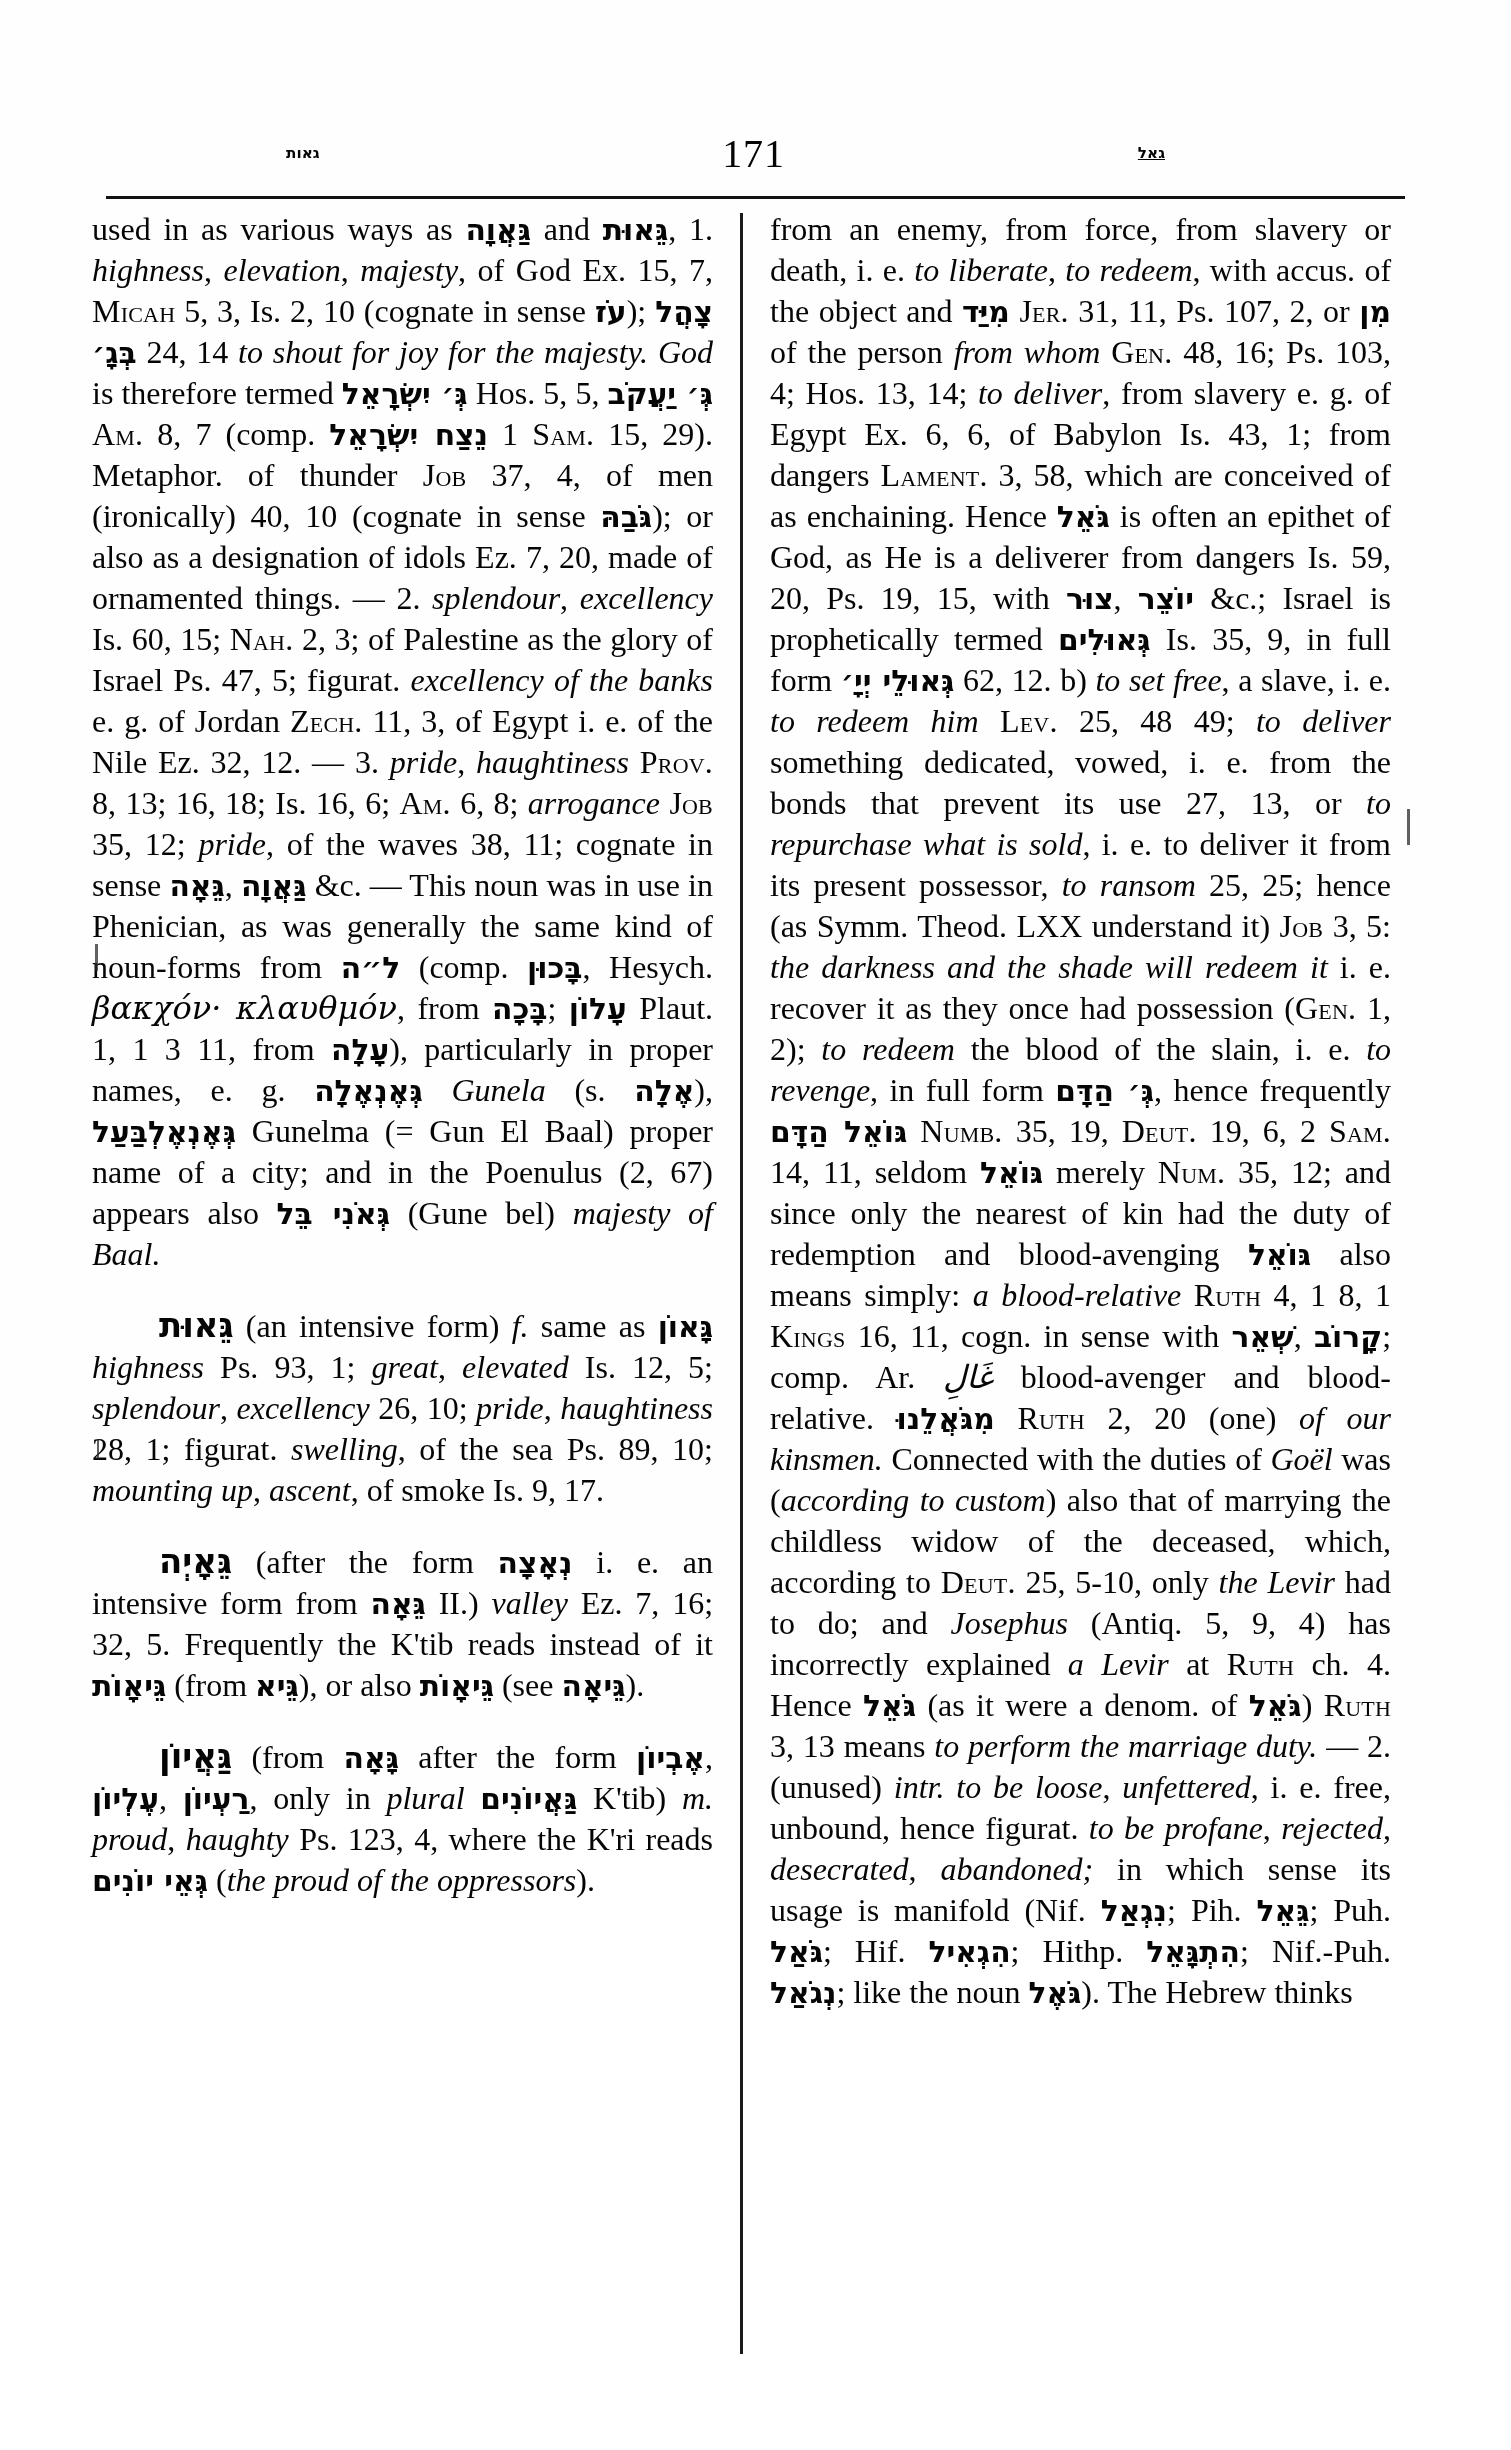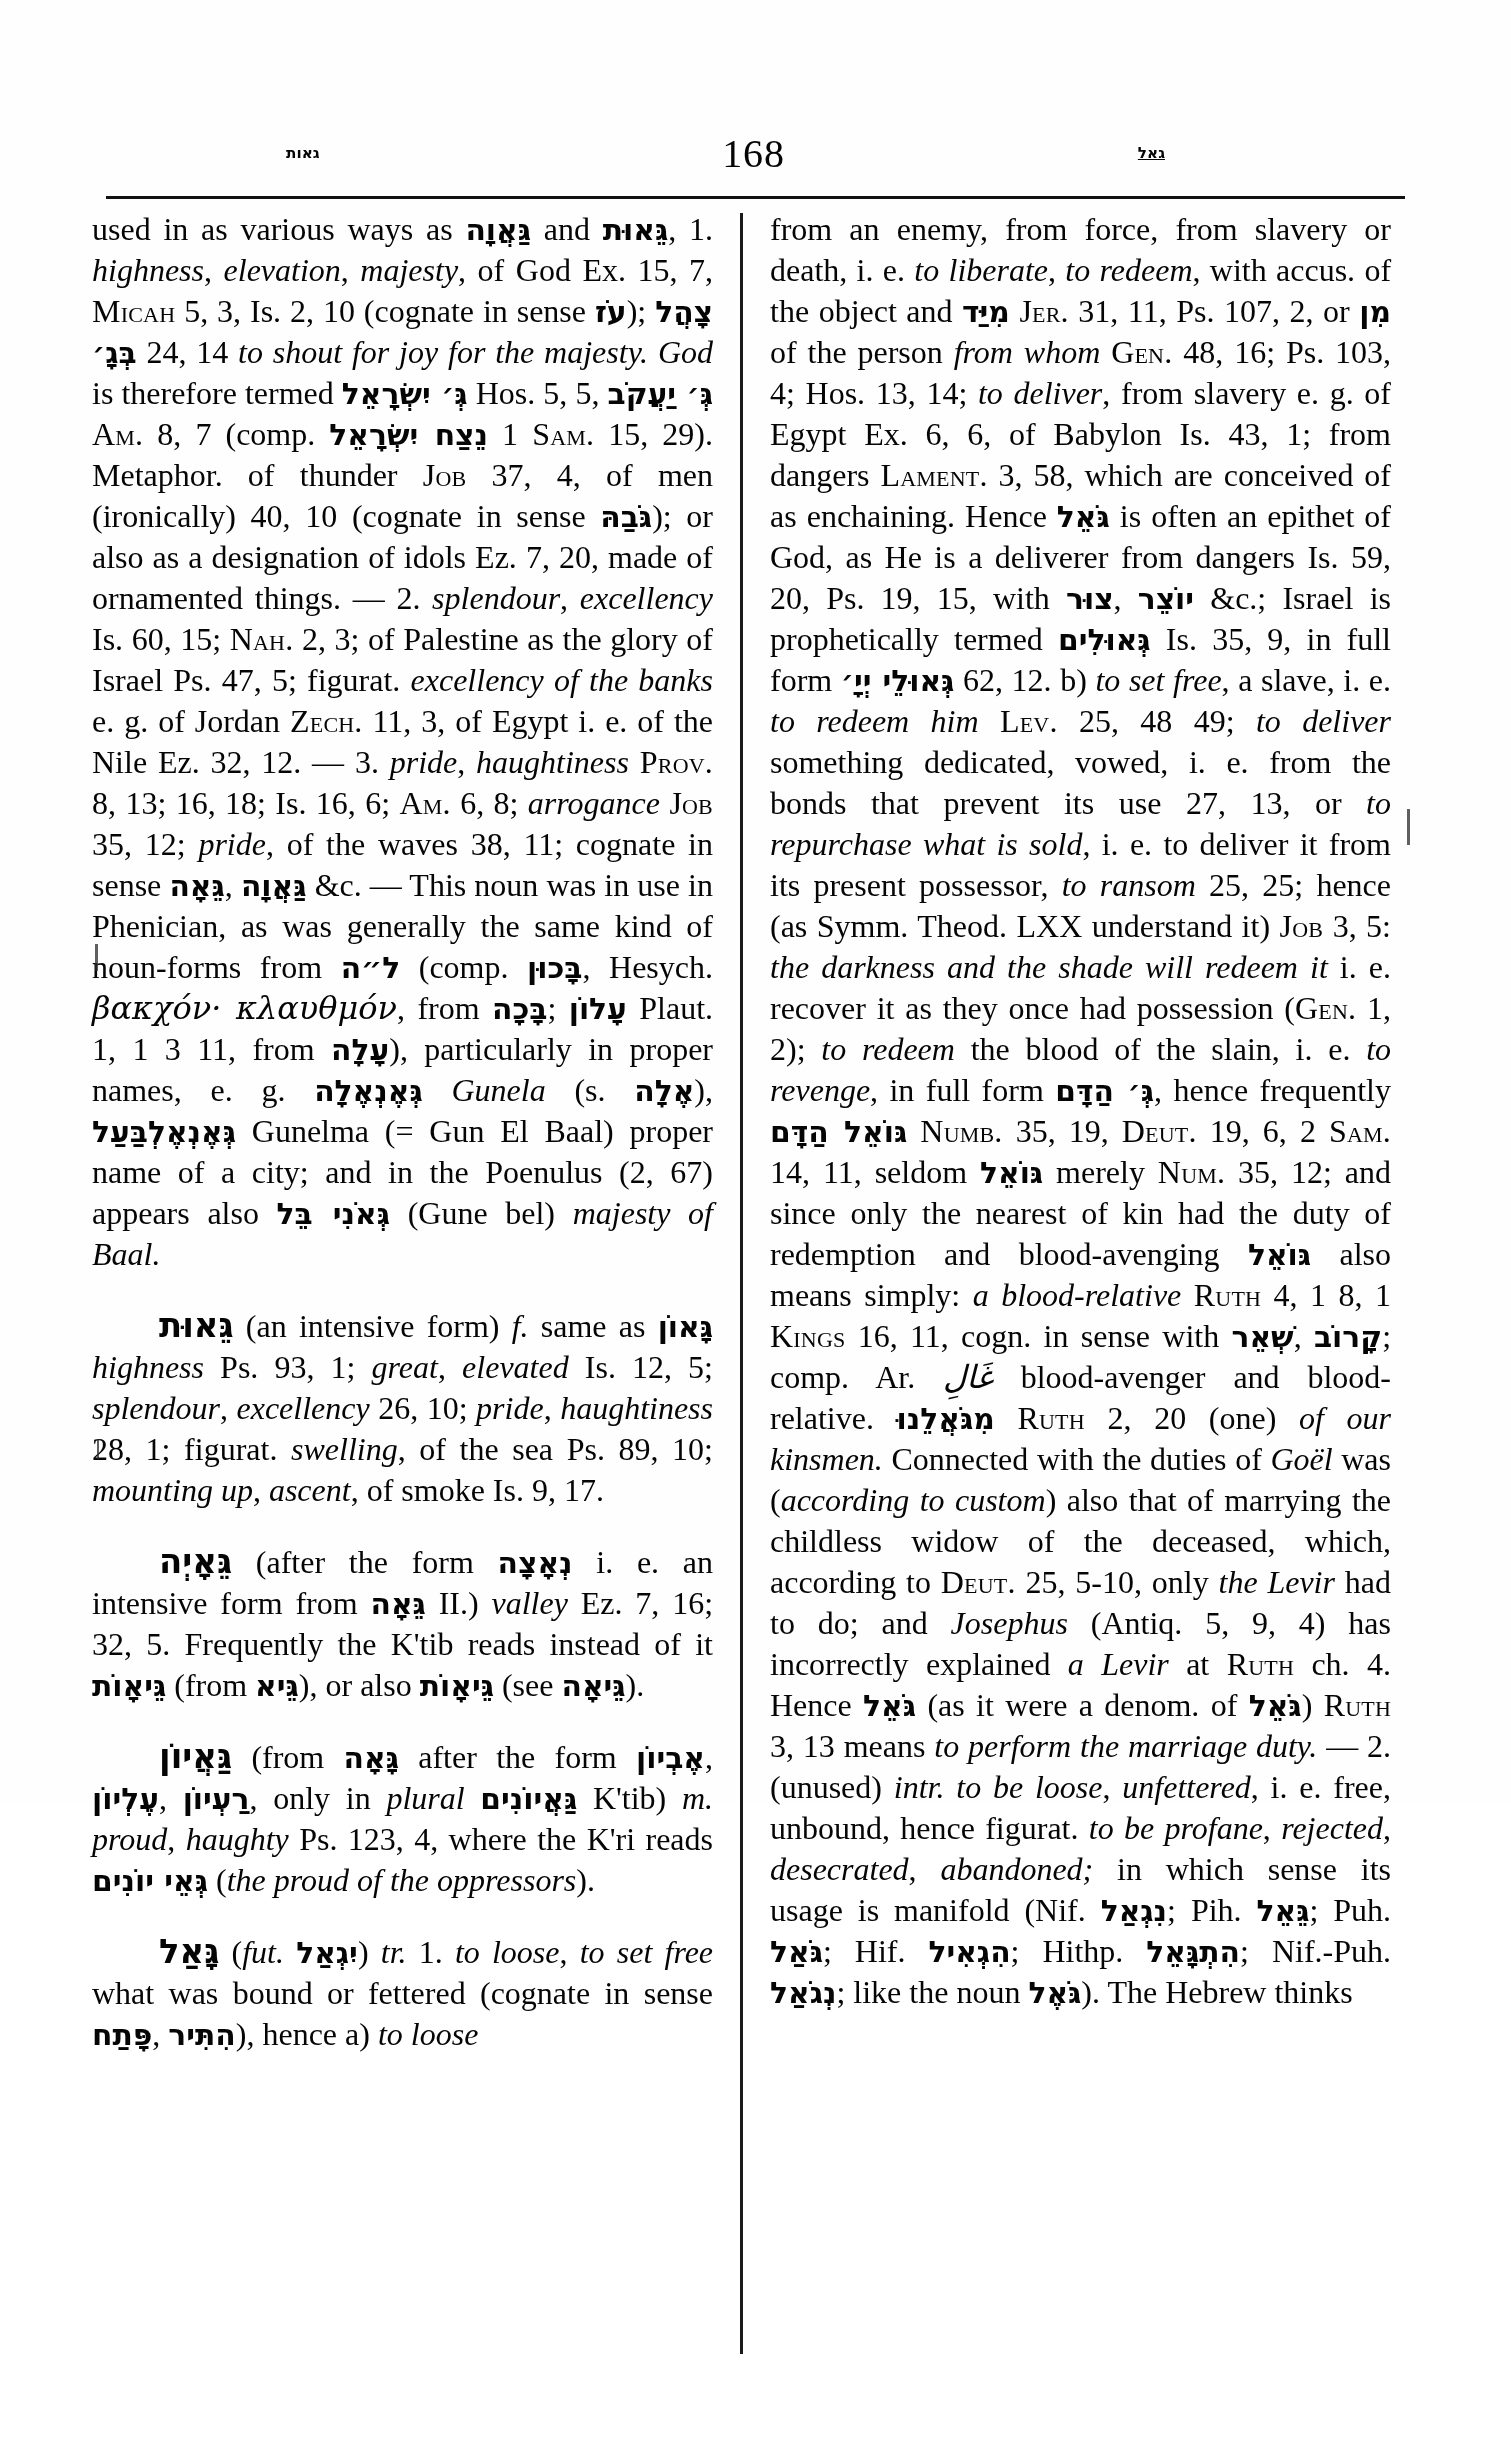--- a/index.html
+++ b/index.html
@@ -133,35 +133,34 @@
     opacity: 0.75;
   }
 </style>
 </head>
 <body>
 
 <div class="page">
 
   <div class="running-head">
     <span class="rh-left heb-lg">גאות</span>
-    <span class="rh-center">168</span>
+    <span class="rh-center">171</span>
     <span class="rh-right heb-lg">גאל</span>
   </div>
 
   <div class="rule"></div>
 
   <div class="columns">
     <div class="col-divider"></div>
 
     <div class="col col-left">
         <p class="para">used in as various ways as <span class="heb">גַּאֲוָה</span> and <span class="heb">גֵּאוּת</span>, 1. <i>highness</i>, <i>elevation</i>, <i>majesty</i>, of God Ex. 15, 7, <span class="sc">Micah</span> 5, 3, Is. 2, 10 (cognate in sense <span class="heb">עֹז</span>); <span class="heb">צָהֲל בְּגָ׳</span> 24, 14 <i>to shout for joy for the majesty.</i> <i>God</i> is therefore termed <span class="heb">גְּ׳ יִשְׂרָאֵל</span> Hos. 5, 5, <span class="heb">גְּ׳ יַעֲקֹב</span> <span class="sc">Am.</span> 8, 7 (comp. <span class="heb">נֵצַח יִשְׂרָאֵל</span> 1 <span class="sc">Sam.</span> 15, 29). Metaphor. of thunder <span class="sc">Job</span> 37, 4, of men (ironically) 40, 10 (cognate in sense <span class="heb">גֹּבַהּ</span>); or also as a designation of idols Ez. 7, 20, made of ornamented things. — 2. <i>splendour</i>, <i>excellency</i> Is. 60, 15; <span class="sc">Nah.</span> 2, 3; of Palestine as the glory of Israel Ps. 47, 5; figurat. <i>excellency of the banks</i> e. g. of Jordan <span class="sc">Zech.</span> 11, 3, of Egypt i. e. of the Nile Ez. 32, 12. — 3. <i>pride</i>, <i>haughtiness</i> <span class="sc">Prov.</span> 8, 13; 16, 18; Is. 16, 6; <span class="sc">Am.</span> 6, 8; <i>arrogance</i> <span class="sc">Job</span> 35, 12; <i>pride</i>, of the waves 38, 11; cognate in sense <span class="heb">גֵּאָה</span>, <span class="heb">גַּאֲוָה</span> &amp;c. — This noun was in use in Phenician, as was generally the same kind of noun-forms from <span class="heb">ל״ה</span> (comp. <span class="heb">בָּכוּן</span>, Hesych. <span class="gr">βακχόν· κλαυθμόν</span>, from <span class="heb">בָּכָה</span>; <span class="heb">עָלוֹן</span> Plaut. 1, 1 3 11, from <span class="heb">עָלָה</span>), particularly in proper names, e. g. <span class="heb">גְּאֶנְאֶלָה</span> <i>Gunela</i> (s. <span class="heb">אֶלָה</span>), <span class="heb">גְּאֶנְאֶלְבַּעַל</span> Gunelma (= Gun El Baal) proper name of a city; and in the Poenulus (2, 67) appears also <span class="heb">גְּאֹנִי בֵּל</span> (Gune bel) <i>majesty of Baal.</i></p>
         <p class="para indent gap"><span class="heb-lg">גֵּאוּת</span> (an intensive form) <i>f.</i> same as <span class="heb">גָּאוֹן</span> <i>highness</i> Ps. 93, 1; <i>great</i>, <i>elevated</i> Is. 12, 5; <i>splendour</i>, <i>excellency</i> 26, 10; <i>pride</i>, <i>haughtiness</i> 28, 1; figurat. <i>swelling</i>, of the sea Ps. 89, 10; <i>mounting up</i>, <i>ascent</i>, of smoke Is. 9, 17.</p>
         <p class="para indent gap"><span class="heb-lg">גֵּאָיְה</span> (after the form <span class="heb">נְאָצָה</span> i. e. an intensive form from <span class="heb">גֵּאָה</span> II.) <i>valley</i> Ez. 7, 16; 32, 5. Frequently the K'tib reads instead of it <span class="heb">גֵּיאָוֹת</span> (from <span class="heb">גֵּיא</span>), or also <span class="heb">גֵּיאָוֹת</span> (see <span class="heb">גֵּיאָה</span>).</p>
         <p class="para indent gap"><span class="heb-lg">גַּאֲיוֹן</span> (from <span class="heb">גָּאָה</span> after the form <span class="heb">אֶבְיוֹן</span>, <span class="heb">עֶלְיוֹן</span>, <span class="heb">רַעְיוֹן</span>, only in <i>plural</i> <span class="heb">גַּאֲיוֹנִים</span> K'tib) <i>m.</i> <i>proud</i>, <i>haughty</i> Ps. 123, 4, where the K'ri reads <span class="heb">גְּאֵי יוֹנִים</span> (<i>the proud of the oppressors</i>).</p>
-        <p class="para indent gap"><span class="heb-lg">גָּאַל</span> (<i>fut.</i> <span class="heb">יִגְאַל</span>) <i>tr.</i> 1. <i>to loose</i>, <i>to set free</i> what was bound or fettered (cognate in sense <span class="heb">פָּתַח</span>, <span class="heb">הִתִּיר</span>), hence a) <i>to loose</i></p>
       </div>
     <div class="col col-right">
         <p class="para">from an enemy, from force, from slavery or death, i. e. <i>to liberate</i>, <i>to redeem</i>, with accus. of the object and <span class="heb">מִיַּד</span> <span class="sc">Jer.</span> 31, 11, Ps. 107, 2, or <span class="heb">מִן</span> of the person <i>from whom</i> <span class="sc">Gen.</span> 48, 16; Ps. 103, 4; Hos. 13, 14; <i>to deliver</i>, from slavery e. g. of Egypt Ex. 6, 6, of Babylon Is. 43, 1; from dangers <span class="sc">Lament.</span> 3, 58, which are conceived of as enchaining. Hence <span class="heb">גֹּאֵל</span> is often an epithet of God, as He is a deliverer from dangers Is. 59, 20, Ps. 19, 15, with <span class="heb">צוּר</span>, <span class="heb">יוֹצֵר</span> &amp;c.; Israel is prophetically termed <span class="heb">גְּאוּלִים</span> Is. 35, 9, in full form <span class="heb">גְּאוּלֵי יְיָ׳</span> 62, 12. b) <i>to set free</i>, a slave, i. e. <i>to redeem him</i> <span class="sc">Lev.</span> 25, 48 49; <i>to deliver</i> something dedicated, vowed, i. e. from the bonds that prevent its use 27, 13, or <i>to repurchase what is sold</i>, i. e. to deliver it from its present possessor, <i>to ransom</i> 25, 25; hence (as Symm. Theod. LXX understand it) <span class="sc">Job</span> 3, 5: <i>the darkness and the shade will redeem it</i> i. e. recover it as they once had possession (<span class="sc">Gen.</span> 1, 2); <i>to redeem</i> the blood of the slain, i. e. <i>to revenge</i>, in full form <span class="heb">גְּ׳ הַדָּם</span>, hence frequently <span class="heb">גּוֹאֵל הַדָּם</span> <span class="sc">Numb.</span> 35, 19, <span class="sc">Deut.</span> 19, 6, 2 <span class="sc">Sam.</span> 14, 11, seldom <span class="heb">גּוֹאֵל</span> merely <span class="sc">Num.</span> 35, 12; and since only the nearest of kin had the duty of redemption and blood-avenging <span class="heb">גּוֹאֵל</span> also means simply: <i>a blood-relative</i> <span class="sc">Ruth</span> 4, 1 8, 1 <span class="sc">Kings</span> 16, 11, cogn. in sense with <span class="heb">שְׁאֵר</span>, <span class="heb">קָרוֹב</span>; comp. Ar. <span class="ar">غَالِ</span> blood-avenger and blood-relative. <span class="heb">מִגֹּאֲלֵנוּ</span> <span class="sc">Ruth</span> 2, 20 (one) <i>of our kinsmen.</i> Connected with the duties of <i>Goël</i> was (<i>according to custom</i>) also that of marrying the childless widow of the deceased, which, according to <span class="sc">Deut.</span> 25, 5-10, only <i>the Levir</i> had to do; and <i>Josephus</i> (Antiq. 5, 9, 4) has incorrectly explained <i>a Levir</i> at <span class="sc">Ruth</span> ch. 4. Hence <span class="heb">גֹּאֵל</span> (as it were a denom. of <span class="heb">גֹּאֵל</span>) <span class="sc">Ruth</span> 3, 13 means <i>to perform the marriage duty.</i> — 2. (unused) <i>intr. to be loose</i>, <i>unfettered</i>, i. e. free, unbound, hence figurat. <i>to be profane</i>, <i>rejected</i>, <i>desecrated</i>, <i>abandoned;</i> in which sense its usage is manifold (Nif. <span class="heb">נִגְאַל</span>; Pih. <span class="heb">גֵּאֵל</span>; Puh. <span class="heb">גֹּאַל</span>; Hif. <span class="heb">הִגְאִיל</span>; Hithp. <span class="heb">הִתְגָּאֵל</span>; Nif.-Puh. <span class="heb">נְגֹאַל</span>; like the noun <span class="heb">גֹּאֶל</span>). The Hebrew thinks</p>
       </div>
   </div>
 
   <div class="edge-mark" style="left:95px; top:944px; width:2.7px; height:27px;"></div>
   <div class="edge-mark" style="left:97px; top:1439px; width:1.8px; height:20px;"></div>
   <div class="edge-mark" style="left:1407px; top:809px; width:2.7px; height:36px;"></div>
 

